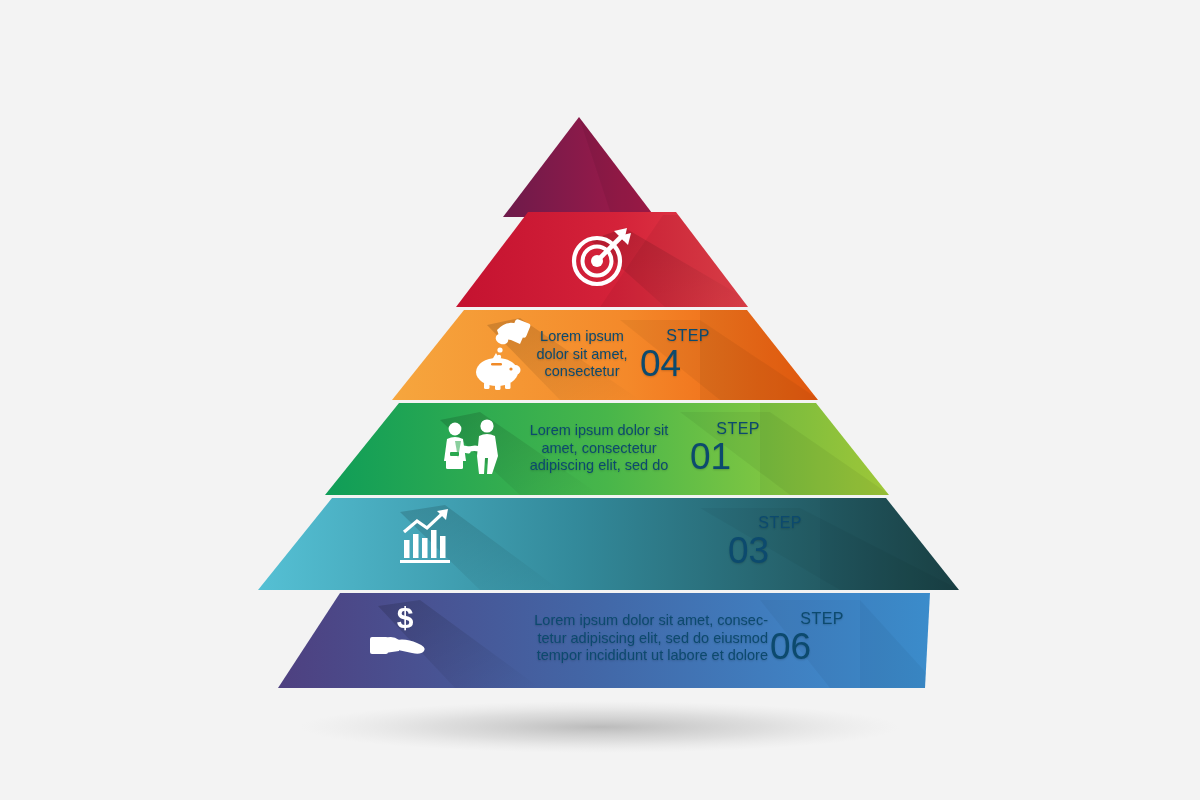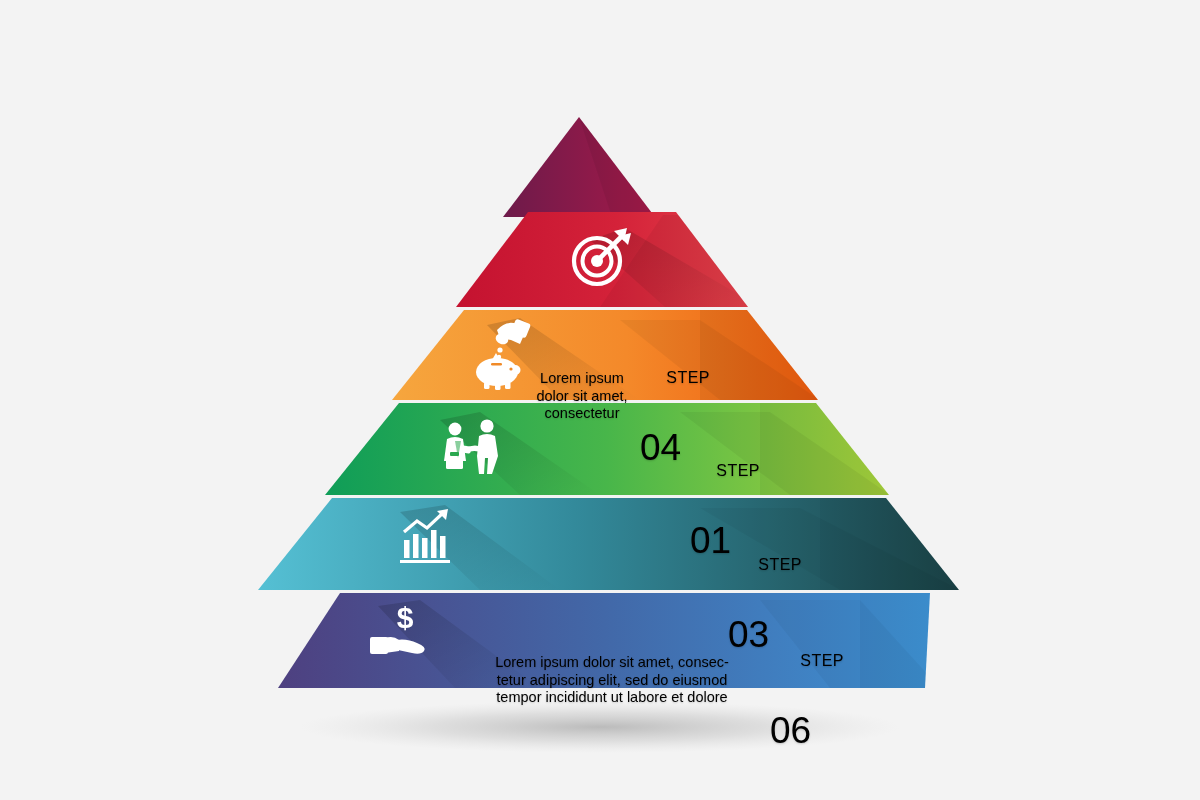--- a/index.html
+++ b/index.html
@@ -7,26 +7,25 @@
     width:1200px;height:800px;overflow:hidden;
     background:#f3f3f3;
     font-family:"Liberation Sans", sans-serif;
     position:relative;
   }
   #stage{position:absolute;inset:0;}
   #pyramid{position:absolute;left:0;top:0;width:1200px;height:800px;}
 
   .txt{
     position:absolute;
-    color:#000000;
+    color:#0c4a6e;
     text-shadow:0 1px 2px rgba(0,0,0,0.18);
     white-space:pre-line;
     line-height:1.22;
     pointer-events:none;
-    margin-top:42px;
   }
   .body-txt{font-size:14.5px;text-align:center;}
   .step-word{font-size:16px;letter-spacing:.5px;text-align:right;}
   .step-num{font-size:37px;line-height:.95;text-align:left;font-weight:400;}
   .step-block{position:absolute;text-align:center;}
 </style>
 </head>
 <body style="background: rgb(243, 243, 243);">
 
 <div id="stage">
@@ -202,31 +201,34 @@
   </svg>
 
   <div class="txt body-txt" style="left:532px;top:328px;width:100px;">Lorem ipsum
 dolor sit amet,
 consectetur</div>
   <div class="step-block" style="left:640px;top:326px;width:70px;">
     <div class="txt step-word" style="position:static;">STEP</div>
     <div class="txt step-num" style="position:static;">04</div>
   </div>
 
+  <div class="txt body-txt" style="left:513px;top:422px;width:172px;">Lorem ipsum dolor sit
+amet, consectetur
+adipiscing elit, sed do</div>
   <div class="step-block" style="left:690px;top:419px;width:70px;">
     <div class="txt step-word" style="position:static;">STEP</div>
     <div class="txt step-num" style="position:static;">01</div>
   </div>
 
   <div class="step-block" style="left:728px;top:513px;width:74px;">
     <div class="txt step-word" style="position:static;">STEP</div>
     <div class="txt step-num" style="position:static;">03</div>
   </div>
 
-  <div class="txt body-txt" style="left:468px;top:612px;width:288px;">Lorem ipsum dolor sit amet, consec-
+  <div class="txt body-txt" style="left:480px;top:612px;width:288px;text-align:right;">Lorem ipsum dolor sit amet, consec-
 tetur adipiscing elit, sed do eiusmod
 tempor incididunt ut labore et dolore</div>
   <div class="step-block" style="left:770px;top:609px;width:74px;">
     <div class="txt step-word" style="position:static;">STEP</div>
     <div class="txt step-num" style="position:static;">06</div>
   </div>
 
 </div>
 
 </body></html>

